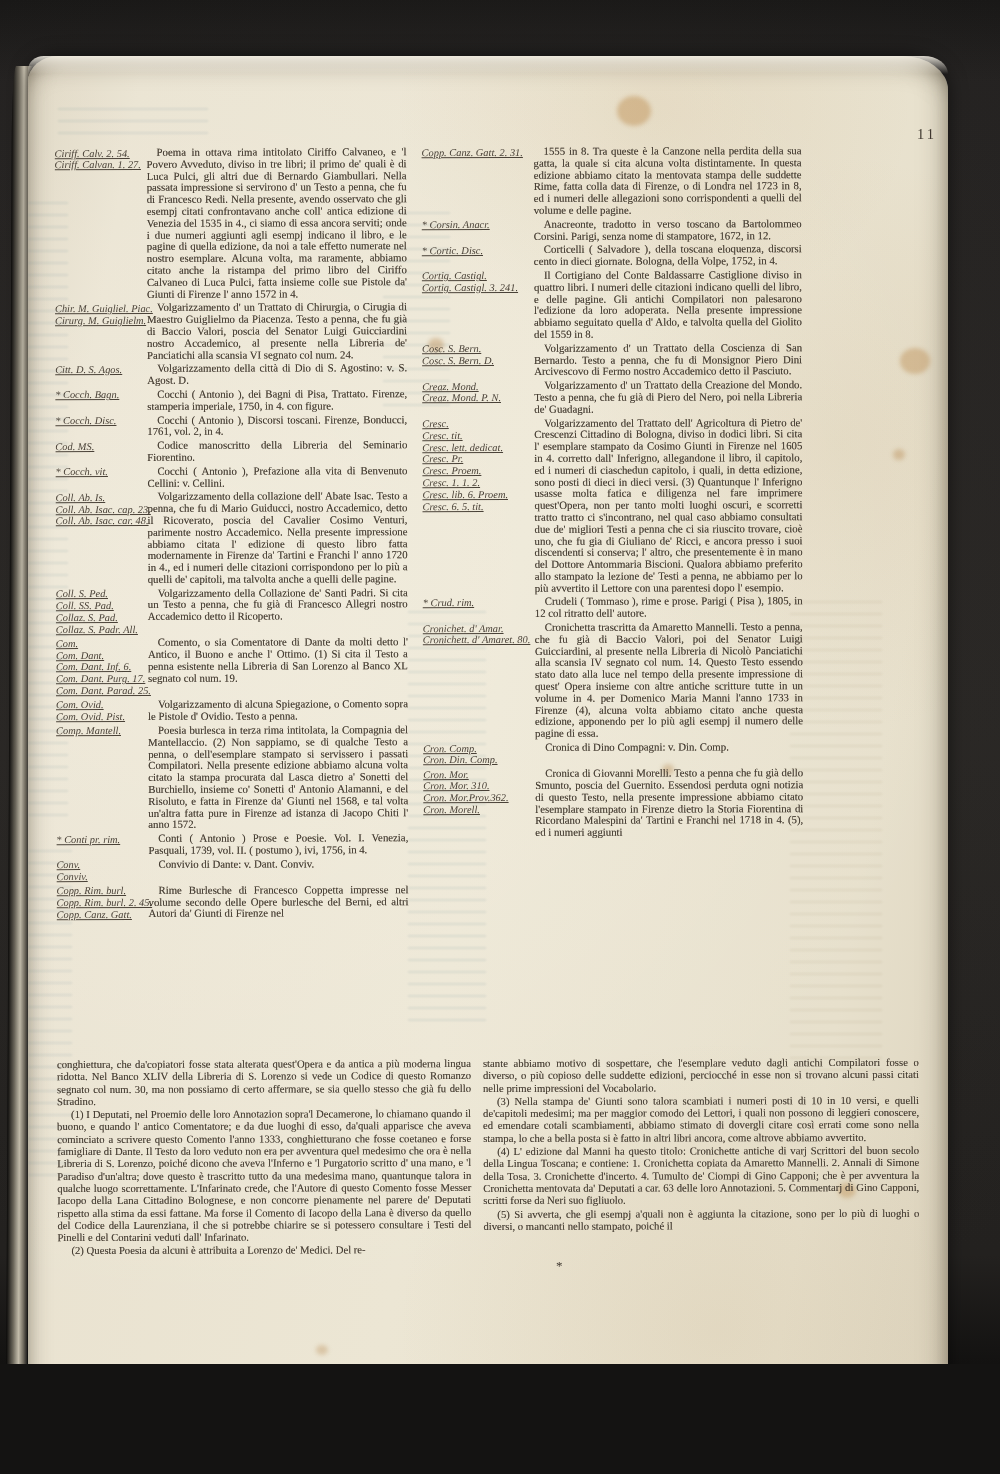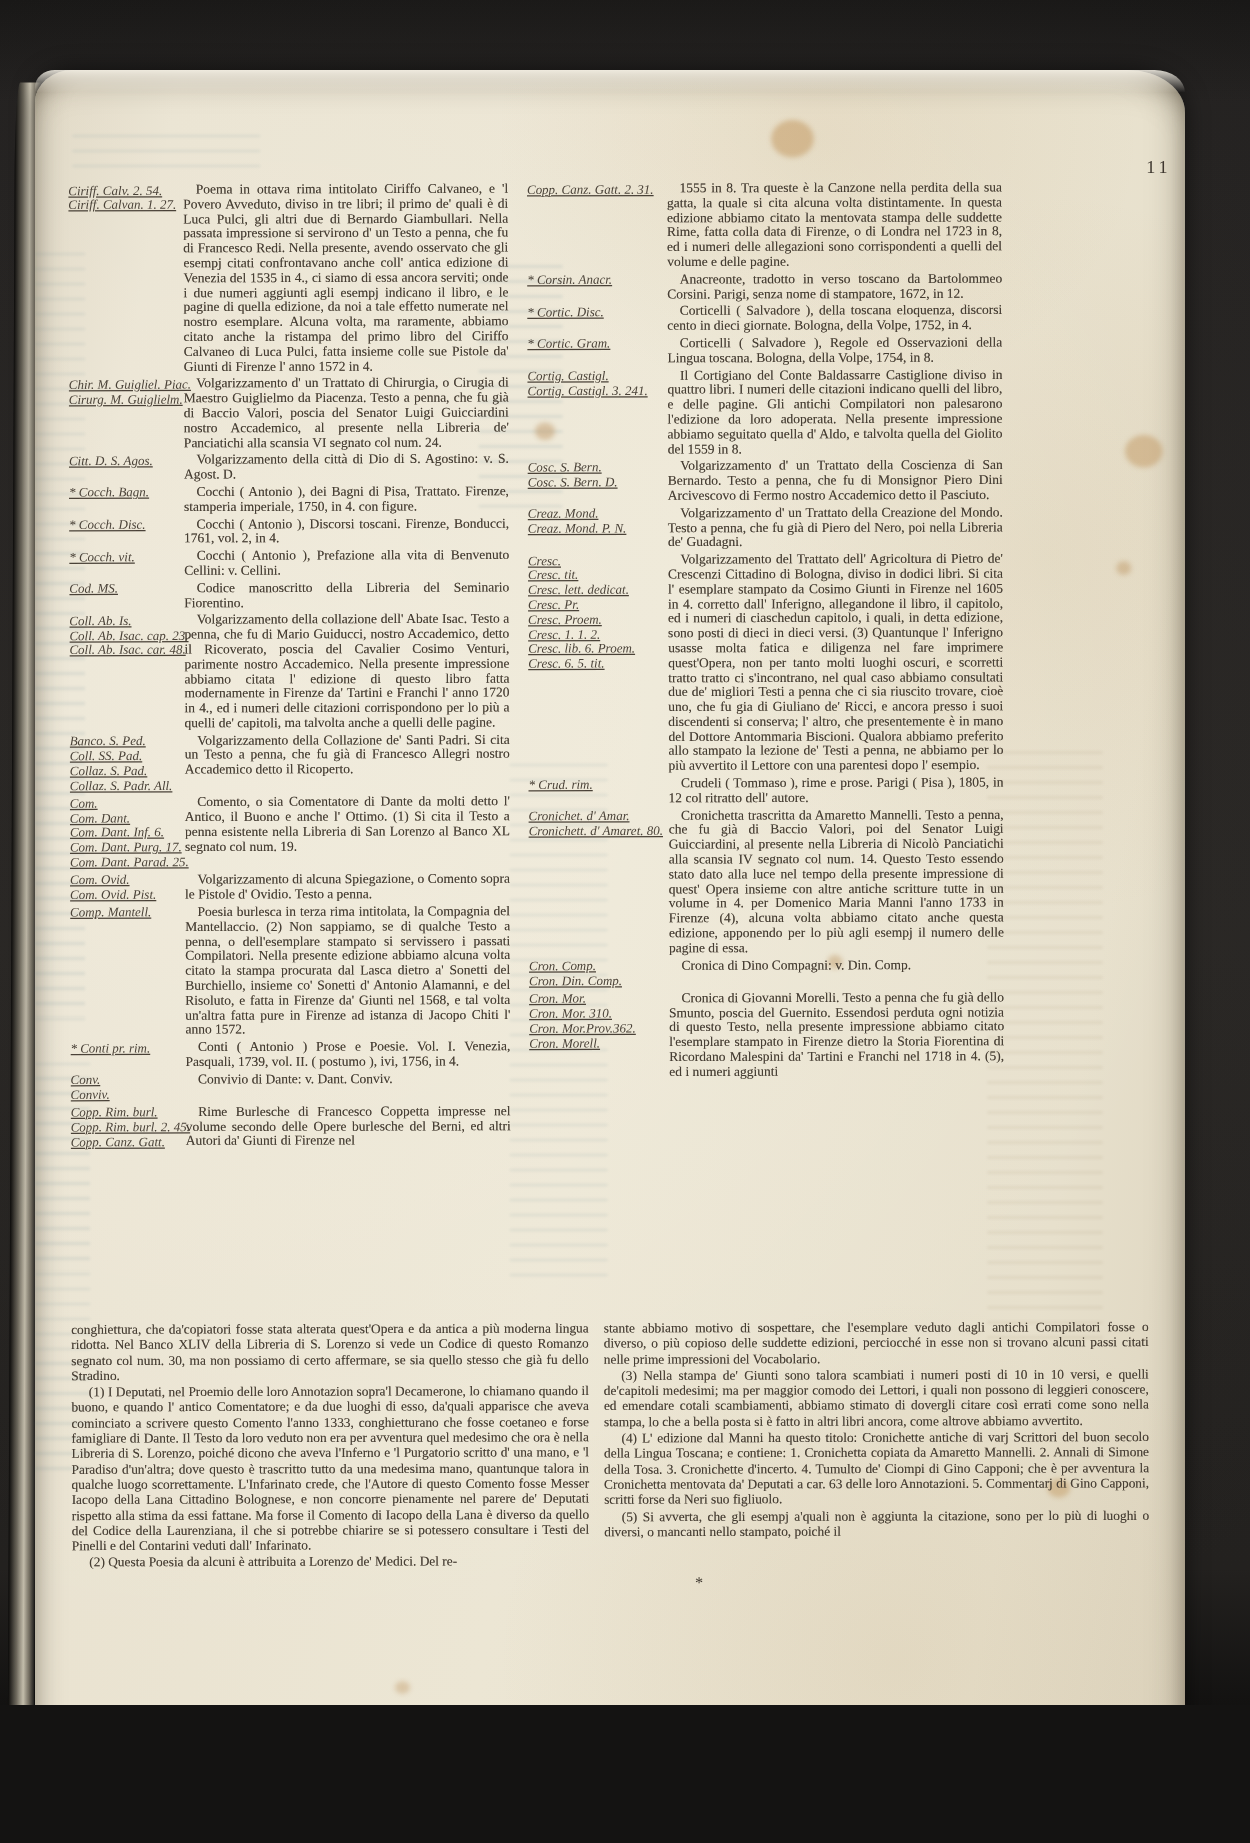--- a/index.html
+++ b/index.html
@@ -124,44 +124,44 @@
 
   <div class="entry">
     <div class="labels">
                 <div class="lab">* Cocch. Disc.</div>
               </div>
     <div class="body">Cocchi ( Antonio ), Discorsi toscani. Firenze, Bonducci, 1761, vol. 2, in 4.</div>
   </div>
 
   <div class="entry">
     <div class="labels">
+                <div class="lab">Cod. MS.</div>
+              </div>
+    <div class="body">Codice manoscritto della Libreria del Seminario Fiorentino.</div>
+  </div>
+
+  <div class="entry">
+    <div class="labels">
                 <div class="lab">* Cocch. vit.</div>
               </div>
     <div class="body">Cocchi ( Antonio ), Prefazione alla vita di Benvenuto Cellini: v. Cellini.</div>
-  </div>
-
-  <div class="entry">
-    <div class="labels">
-                <div class="lab">Cod. MS.</div>
-              </div>
-    <div class="body">Codice manoscritto della Libreria del Seminario Fiorentino.</div>
   </div>
 
   <div class="entry">
     <div class="labels">
                 <div class="lab">Coll. Ab. Is.</div>
                 <div class="lab">Coll. Ab. Isac. cap. 23.</div>
                 <div class="lab">Coll. Ab. Isac. car. 48.</div>
               </div>
     <div class="body">Volgarizzamento della collazione dell' Abate Isac. Testo a penna, che fu di Mario Guiducci, nostro Accademico, detto il Ricoverato, poscia del Cavalier Cosimo Venturi, parimente nostro Accademico. Nella presente impressione abbiamo citata l' edizione di questo libro fatta modernamente in Firenze da' Tartini e Franchi l' anno 1720 in 4., ed i numeri delle citazioni corrispondono per lo più a quelli de' capitoli, ma talvolta anche a quelli delle pagine.</div>
   </div>
 
   <div class="entry">
     <div class="labels">
-                <div class="lab">Banco. S. Ped.</div>
+                <div class="lab">Coll. S. Ped.</div>
                 <div class="lab">Coll. SS. Pad.</div>
                 <div class="lab">Collaz. S. Pad.</div>
                 <div class="lab">Collaz. S. Padr. All.</div>
               </div>
     <div class="body">Volgarizzamento della Collazione de' Santi Padri. Si cita un Testo a penna, che fu già di Francesco Allegri nostro Accademico detto il Ricoperto.</div>
   </div>
 
   <div class="entry">
     <div class="labels">
                 <div class="lab">Com.</div>
@@ -228,26 +228,20 @@
     <div class="body">Anacreonte, tradotto in verso toscano da Bartolommeo Corsini. Parigi, senza nome di stampatore, 1672, in 12.</div>
   </div>
 
   <div class="entry">
     <div class="labels">
                 <div class="lab">* Cortic. Disc.</div>
               </div>
     <div class="body">Corticelli ( Salvadore ), della toscana eloquenza, discorsi cento in dieci giornate. Bologna, della Volpe, 1752, in 4.</div>
   </div>
 
-  <div class="entry">
-    <div class="labels">
-                <div class="lab">* Cortic. Gram.</div>
-              </div>
-    <div class="body">Corticelli ( Salvadore ), Regole ed Osservazioni della Lingua toscana. Bologna, della Volpe, 1754, in 8.</div>
-  </div>
 
   <div class="entry">
     <div class="labels">
                 <div class="lab">Cortig. Castigl.</div>
                 <div class="lab">Cortig. Castigl. 3. 241.</div>
               </div>
     <div class="body">Il Cortigiano del Conte Baldassarre Castiglione diviso in quattro libri. I numeri delle citazioni indicano quelli del libro, e delle pagine. Gli antichi Compilatori non palesarono l'edizione da loro adoperata. Nella presente impressione abbiamo seguitato quella d' Aldo, e talvolta quella del Giolito del 1559 in 8.</div>
   </div>
 
   <div class="entry">

